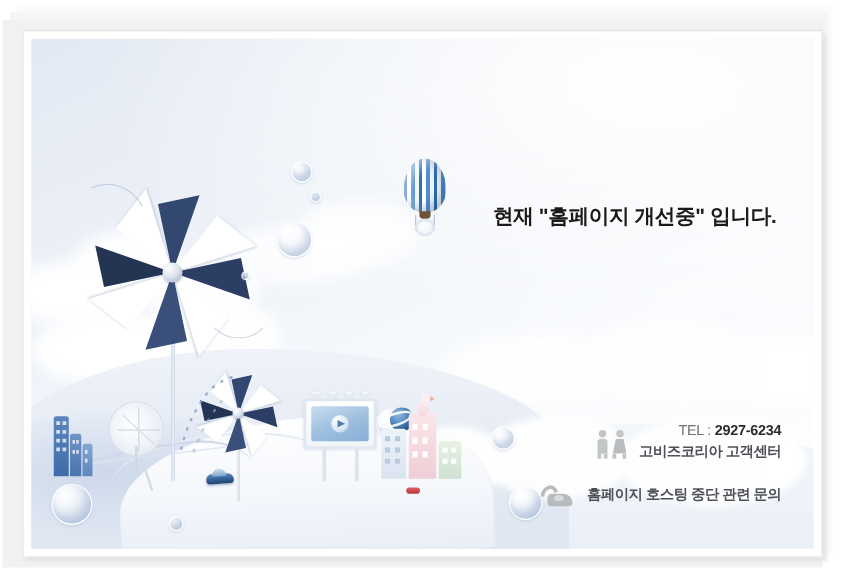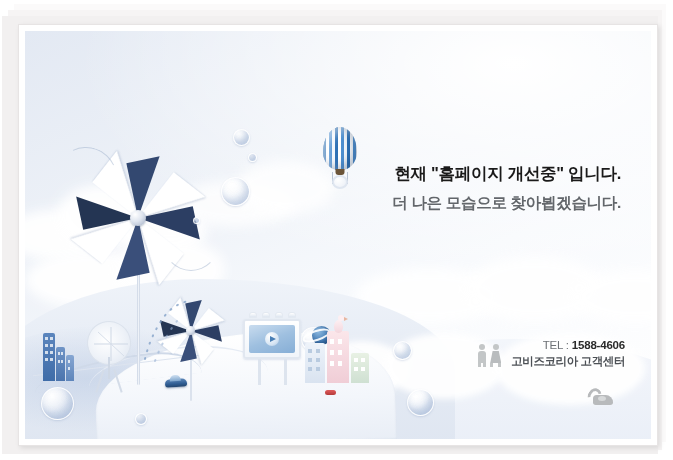--- a/index.html
+++ b/index.html
@@ -453,56 +453,56 @@
         <div class="bird-beak" style="left:14px; top:2px;"></div>
       </div>
 
       <div class="car" style="left:140px; bottom:52px; transform:rotate(-4deg);">
         <div class="car-top"></div>
       </div>
       <div class="car2" style="left:300px; bottom:44px;"></div>
 
       <div class="headline">
         <div class="l1">현재 "홈페이지 개선중" 입니다.</div>
-        <div class="l2">더 나은 모습으로 찾아뵙겠습니다.</div>
       </div>
 
       <div class="contact">
 
         <div class="contact-block">
           <div class="contact-row">
             <div class="people-icon">
               <div class="person" style="left:1px;">
                 <div class="p-head"></div>
                 <div class="p-body"></div>
                 <div class="p-legs"></div>
               </div>
               <div class="person" style="left:13px;">
                 <div class="p-head"></div>
                 <div class="p-skirt"></div>
                 <div class="p-legs" style="width:11px;"></div>
               </div>
             </div>
             <div class="contact-text">
               <div class="c-line1">
-                <span>TEL : </span><b>1588-4606</b>
+                <span>TEL : </span><b>2927-6234</b>
               </div>
               <div class="c-line2">고비즈코리아 고객센터</div>
             </div>
           </div>
         </div>
 
         <div class="contact-block">
           <div class="contact-row">
             <div class="phone-icon">
               <div class="ph-handset"></div>
               <div class="ph-base"></div>
               <div class="ph-dial"></div>
             </div>
             <div class="contact-text">
+              <div class="c-line2">홈페이지 호스팅 중단 관련 문의</div>
             </div>
           </div>
         </div>
 
       </div>
 
     </div>
   </div>
 </div>
 

